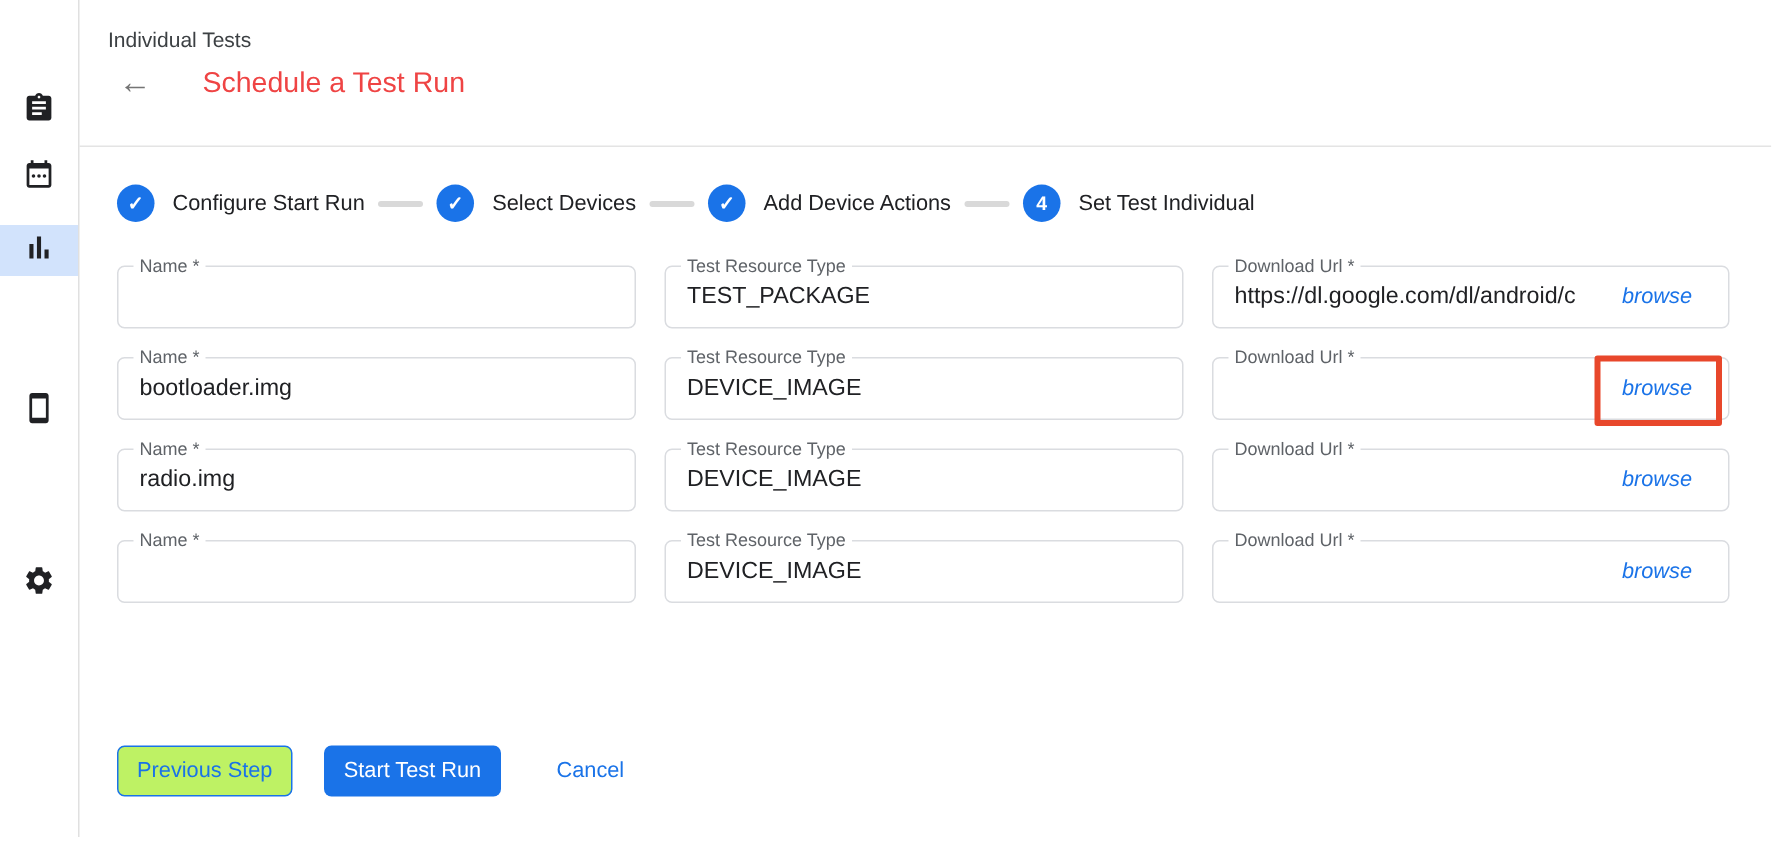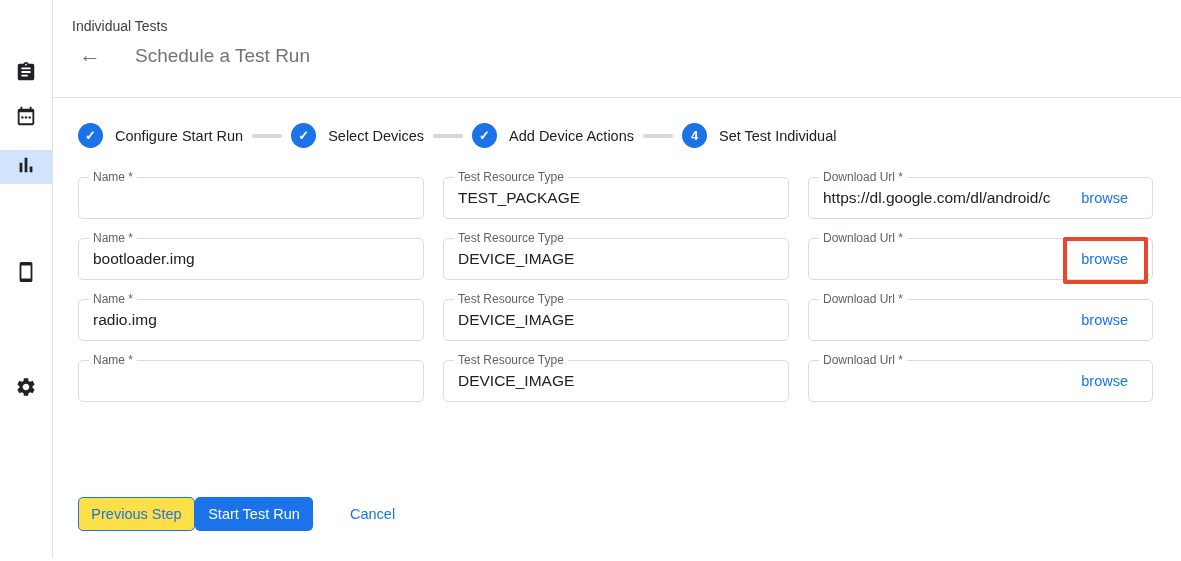--- a/index.html
+++ b/index.html
@@ -10,43 +10,43 @@
   
   .sidebar { position:absolute; left:0; top:0; width:53px; height:558px; background:#fff; border-right:1px solid #e0e0e0; }
   .side-item { position:absolute; left:0; width:52px; height:34px; display:flex; align-items:center; justify-content:center; cursor:pointer; }
   .side-item.selected { background:#d2e3fc; }
   .side-item svg { width:22px; height:22px; fill:#202124; }
 
   
   .main { position:absolute; left:53px; top:0; width:1128px; height:504px; }
   .breadcrumb { position:absolute; left:19px; top:18px; font-size:14px; color:#3c4043; }
   .back-arrow { position:absolute; left:26px; top:44px; font-size:22px; color:#757575; cursor:pointer; line-height:22px; }
-  .page-title { position:absolute; left:82px; top:45px; font-size:19px; color:#737373; }
+  .page-title { position:absolute; left:82px; top:45px; font-size:19px; color:#ef4444; }
   .divider { position:absolute; left:0; top:97px; width:1128px; height:1px; background:#e4e4e4; }
 
   
   .stepper { position:absolute; left:25px; top:123px; display:flex; align-items:center; }
   .step { display:flex; align-items:center; cursor:pointer; }
   .step-circle { width:25px; height:25px; border-radius:50%; background:#1a73e8; color:#fff; display:flex; align-items:center; justify-content:center; font-size:13px; font-weight:bold; flex:0 0 auto; }
   .step-label { margin-left:12px; font-size:14.5px; font-weight:500; color:#202124; white-space:nowrap; }
   .step-line { width:30px; height:4px; border-radius:2px; background:#d9d9d9; margin:0 9px; flex:0 0 auto; }
 
   
   .form-grid { position:absolute; left:25px; top:177px; display:grid; grid-template-columns:346px 346px 345px; column-gap:20px; row-gap:34px;gap:19px; }
   .field { position:relative; height:42px; border:1px solid #dadce0; border-radius:5px; background:#fff; display:flex; align-items:center; }
   .field-label { position:absolute; top:-8px; left:10px; background:#fff; padding:0 4px; font-size:12px; color:#5f6368; white-space:nowrap; }
   .field-value { flex:1 1 auto; padding-left:14px; font-size:15.5px; color:#202124; white-space:nowrap; overflow:hidden; }
-  .browse-link { flex:0 0 auto; padding-right:24px; font-size:14.5px; color:#1a73e8; cursor:pointer; }
+  .browse-link { flex:0 0 auto; padding-right:24px; font-size:14.5px; color:#1a73e8; cursor:pointer;font-style:italic; }
   .highlight-box { position:absolute; top:-2px; right:4px; width:85px; height:47px; border:4px solid #e8472b; border-radius:2px; pointer-events:none; }
 
   
   .footer { position:absolute; left:25px; top:497px; display:flex; align-items:center; }
   .btn { height:34px; border-radius:5px; font-family:inherit; font-size:14.5px; font-weight:500; cursor:pointer; }
-  .btn-outline { width:117px; background:#fde047; border:1px solid #1a73e8; color:#1a73e8; }
-  .btn-filled { width:118px; background:#1a73e8; border:none; color:#fff; }
+  .btn-outline { width:117px; background:#bef264; border:1px solid #1a73e8; color:#1a73e8; }
+  .btn-filled { width:118px; margin-left:21px; background:#1a73e8; border:none; color:#fff; }
   .btn-text { margin-left:37px; background:transparent; border:none; color:#1a73e8; }
 </style>
 </head>
 <body>
 
 <div class="app">
 
   <div class="sidebar">
     <div class="side-item" style="top:57px;">
       <span>

